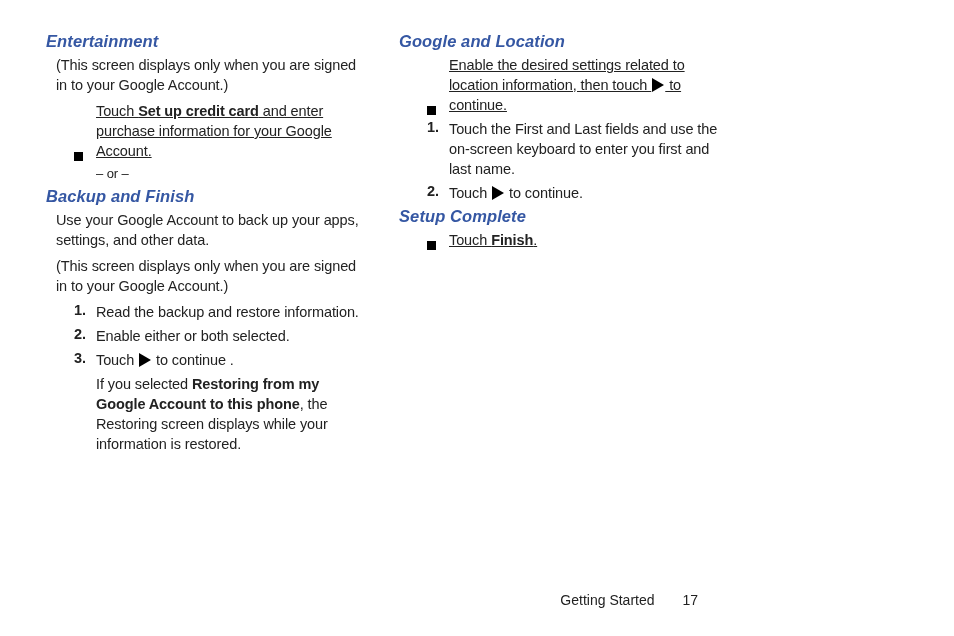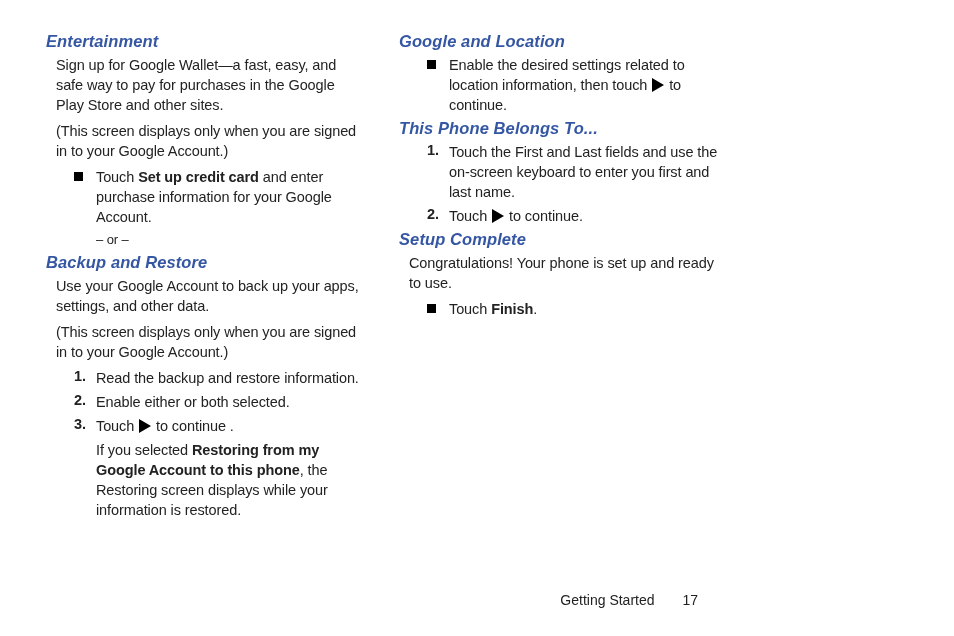--- a/index.html
+++ b/index.html
@@ -37,22 +37,23 @@
   }
   .body-text {
     font-size: 14.5px;
     line-height: 1.38;
     margin: 0 0 6px 10px;
     color: #232323;
     letter-spacing: -0.1px;
   }
   .bullet-row {
     display: flex;
-    align-items: flex-start;
+    align-items: flex-end;
     margin: 4px 0 4px 28px;
+    text-decoration: underline;
   }
   .bullet-row .bullet {
     width: 9px;
     height: 9px;
     background: #000;
     flex: 0 0 9px;
     margin-top: 5px;
     margin-right: 13px;
   }
   .bullet-row .text {
@@ -115,32 +116,31 @@
 </style>
 </head>
 <body>
 
 <div class="page">
   <div class="columns">
 
     <div class="col">
 
       <h3 class="section-title">Entertainment</h3>
-      <p class="body-text">Sign up for Google Wallet—a fast, easy, and safe way to pay for purchases in the Google Play Store and other sites.</p>
       <p class="body-text">(This screen displays only when you are signed in to your Google Account.)</p>
 
       <div class="bullet-row">
         <span class="bullet"></span>
         <span class="text">
           <span>Touch </span><span class="bold">Set up credit card</span><span> and enter purchase information for your Google Account.</span>
         </span>
       </div>
       <div class="indent-line">– or –</div>
 
-      <h3 class="section-title tight-top">Backup and Restore</h3>
+      <h3 class="section-title tight-top">Backup and Finish</h3>
       <p class="body-text">Use your Google Account to back up your apps, settings, and other data.</p>
       <p class="body-text">(This screen displays only when you are signed in to your Google Account.)</p>
 
       <div class="num-row">
         <span class="num">1.</span>
         <span class="text">Read the backup and restore information.</span>
       </div>
       <div class="num-row">
         <span class="num">2.</span>
         <span class="text">Enable either or both selected.</span>
@@ -159,34 +159,32 @@
     <div class="col">
 
       <h3 class="section-title">Google and Location</h3>
       <div class="bullet-row">
         <span class="bullet"></span>
         <span class="text">
           <span>Enable the desired settings related to location information, then touch </span><span class="triangle"></span><span> to continue.</span>
         </span>
       </div>
 
-      <h3 class="section-title tight-top">This Phone Belongs To...</h3>
       <div class="num-row">
         <span class="num">1.</span>
         <span class="text">Touch the First and Last fields and use the on-screen keyboard to enter you first and last name.</span>
       </div>
       <div class="num-row">
         <span class="num">2.</span>
         <span class="text">
           <span>Touch </span><span class="triangle"></span><span> to continue.</span>
         </span>
       </div>
 
       <h3 class="section-title tight-top">Setup Complete</h3>
-      <p class="body-text">Congratulations! Your phone is set up and ready to use.</p>
       <div class="bullet-row">
         <span class="bullet"></span>
         <span class="text">
           <span>Touch </span><span class="bold">Finish</span><span>.</span>
         </span>
       </div>
     </div>
 
   </div>
 

